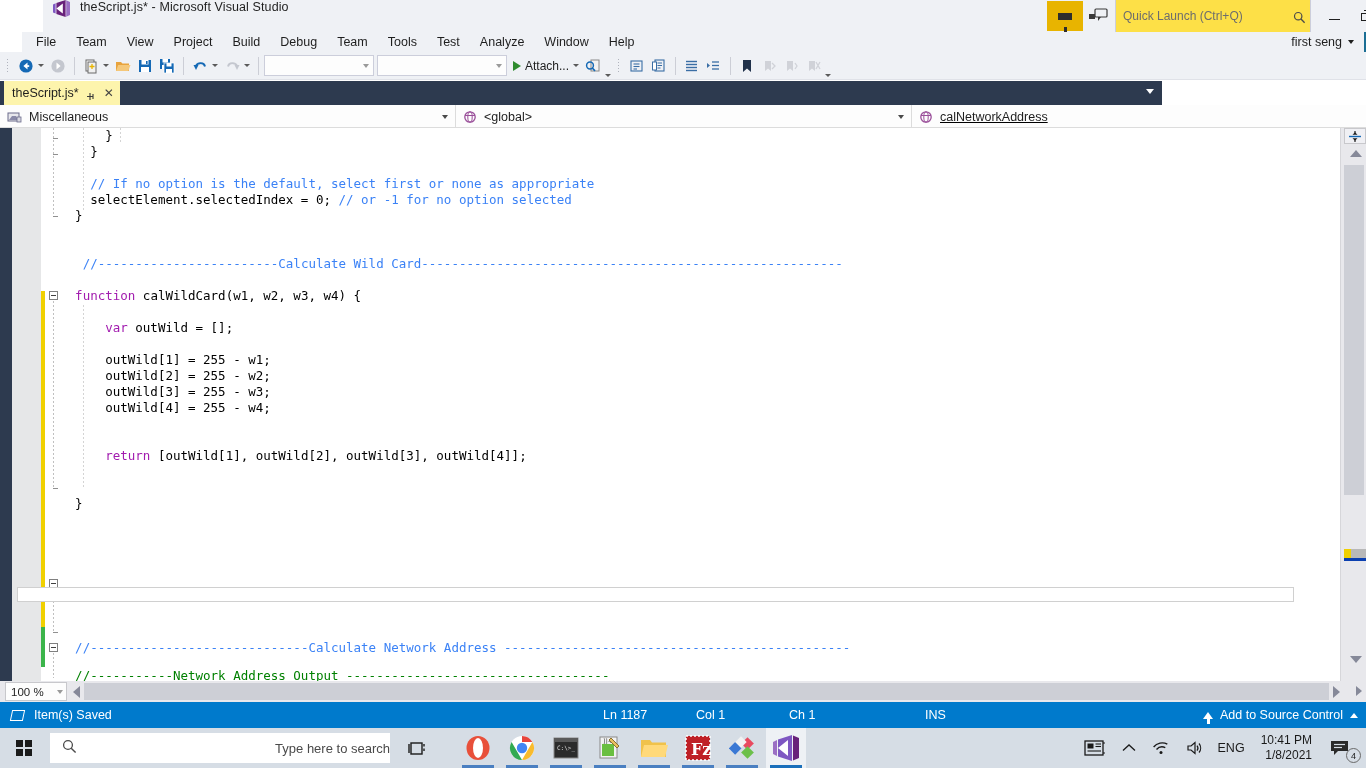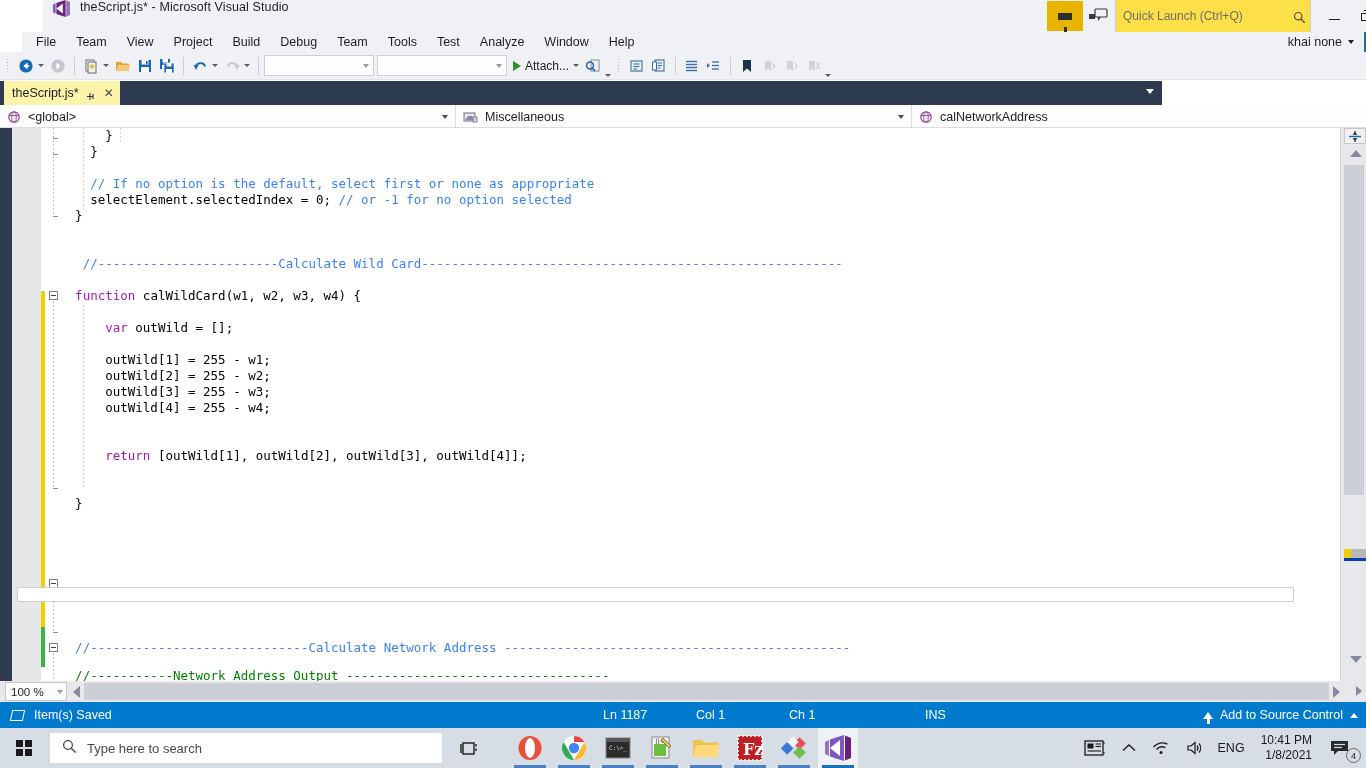--- a/index.html
+++ b/index.html
@@ -166,21 +166,21 @@
     position: absolute; top: 105px; left: 0; width: 1366px; height: 23px;
     background: #fdfdfd; display: flex; align-items: stretch;
     border-bottom: 1px solid #dcdcdc;
   }
   .nav-combo {
     display: flex; align-items: center; height: 23px;
     border-right: 1px solid #dcdcdc; padding-left: 7px; position: relative;
   }
   .nav-combo.c1 { width: 456px; }
   .nav-combo.c2 { width: 456px; }
-  .nav-combo.c3 { flex: 1; border-right: none; }
+  .nav-combo.c3 { flex: 1; border-right: none; text-decoration: underline; }
   .nav-combo-text { font-size: 12.5px; color: #1e1e1e; margin-left: 7px; }
   .nav-caret {
     position: absolute; right: 7px; top: 10px;
     width: 0; height: 0; border-left: 3.5px solid transparent;
     border-right: 3.5px solid transparent; border-top: 4px solid #4a4a4a;
   }
 
   
   .editor-wrap {
     position: absolute; top: 128px; left: 0; width: 1366px; height: 553px;
@@ -335,23 +335,24 @@
   }
   .start-btn {
     width: 48px; height: 40px; display: flex;
     align-items: center; justify-content: center;
   }
   .win-logo { width: 17px; height: 17px; position: relative; }
   .win-logo span {
     position: absolute; width: 7.5px; height: 7.5px; background: #1a1a1a;
   }
   .search-box {
-    width: 392px; height: 30px; background: #ffffff;
+    width: 340px; height: 30px; background: #ffffff;
     display: flex; align-items: center; padding-left: 12px; gap: 10px;
     margin-left: 2px;
+    justify-content: space-between;
   }
   .search-text { font-size: 13px; color: #4a4a4a; }
   .taskview {
     width: 48px; height: 40px; display: flex;
     align-items: center; justify-content: center; margin-left: 4px;
   }
   .tray-icons {
     position: absolute; right: 0; top: 0; height: 40px;
     display: flex; align-items: center; gap: 0;
   }
@@ -441,21 +442,21 @@
     <span class="menu-item">Build</span>
     <span class="menu-item">Debug</span>
     <span class="menu-item">Team</span>
     <span class="menu-item">Tools</span>
     <span class="menu-item">Test</span>
     <span class="menu-item">Analyze</span>
     <span class="menu-item">Window</span>
     <span class="menu-item">Help</span>
 
     <div class="user-area">
-      <span class="user-name">khai none</span>
+      <span class="user-name">first seng</span>
       <span class="user-caret"></span>
       <span class="user-avatar">KS</span>
     </div>
   </div>
 
   <div class="toolbar">
     <div class="grip"></div>
 
     <div class="tb-btn">
       <svg width="16" height="16" viewBox="0 0 16 16">
@@ -620,36 +621,36 @@
         <svg width="11" height="11" viewBox="0 0 11 11">
           <path d="M1 5.5 L7 5.5 M4 2 L4 9 M7 3 L7 8" stroke="#3a3a3a" stroke-width="1.1" fill="none"></path>
         </svg>
       </span>
       <span class="tab-x">✕</span>
     </div>
     <div class="tabstrip-caret"></div>
   </div>
 
   <div class="navbar">
+    <div class="nav-combo c1">
+      <svg width="15" height="14" viewBox="0 0 15 14">
+        <rect x="1" y="3" width="11" height="8" fill="#e8e8ec" stroke="#6a6a8a" stroke-width="1"></rect>
+        <path d="M2 10 L5 6 L9 6 L11 10 Z" fill="#8a8aa8"></path>
+        <rect x="10" y="7" width="4" height="5" fill="#d8d8e0" stroke="#6a6a8a" stroke-width="0.8"></rect>
+      </svg>
+      <span class="nav-combo-text">Miscellaneous</span>
+      <span class="nav-caret"></span>
+    </div>
     <div class="nav-combo c2">
       <svg width="14" height="14" viewBox="0 0 14 14">
         <circle cx="7" cy="7" r="5.2" fill="none" stroke="#9a4f9a" stroke-width="1.3"></circle>
         <ellipse cx="7" cy="7" rx="2.2" ry="5.2" fill="none" stroke="#9a4f9a" stroke-width="1"></ellipse>
         <line x1="2" y1="5.5" x2="12" y2="5.5" stroke="#9a4f9a" stroke-width="1"></line>
       </svg>
       <span class="nav-combo-text">&lt;global&gt;</span>
-      <span class="nav-caret"></span>
-    </div>
-    <div class="nav-combo c1">
-      <svg width="15" height="14" viewBox="0 0 15 14">
-        <rect x="1" y="3" width="11" height="8" fill="#e8e8ec" stroke="#6a6a8a" stroke-width="1"></rect>
-        <path d="M2 10 L5 6 L9 6 L11 10 Z" fill="#8a8aa8"></path>
-        <rect x="10" y="7" width="4" height="5" fill="#d8d8e0" stroke="#6a6a8a" stroke-width="0.8"></rect>
-      </svg>
-      <span class="nav-combo-text">Miscellaneous</span>
       <span class="nav-caret"></span>
     </div>
     <div class="nav-combo c3">
       <svg width="14" height="14" viewBox="0 0 14 14">
         <circle cx="7" cy="7" r="5.2" fill="none" stroke="#9a4f9a" stroke-width="1.3"></circle>
         <ellipse cx="7" cy="7" rx="2.2" ry="5.2" fill="none" stroke="#9a4f9a" stroke-width="1"></ellipse>
         <line x1="2" y1="5.5" x2="12" y2="5.5" stroke="#9a4f9a" stroke-width="1"></line>
       </svg>
       <span class="nav-combo-text">calNetworkAddress</span>
     </div>

